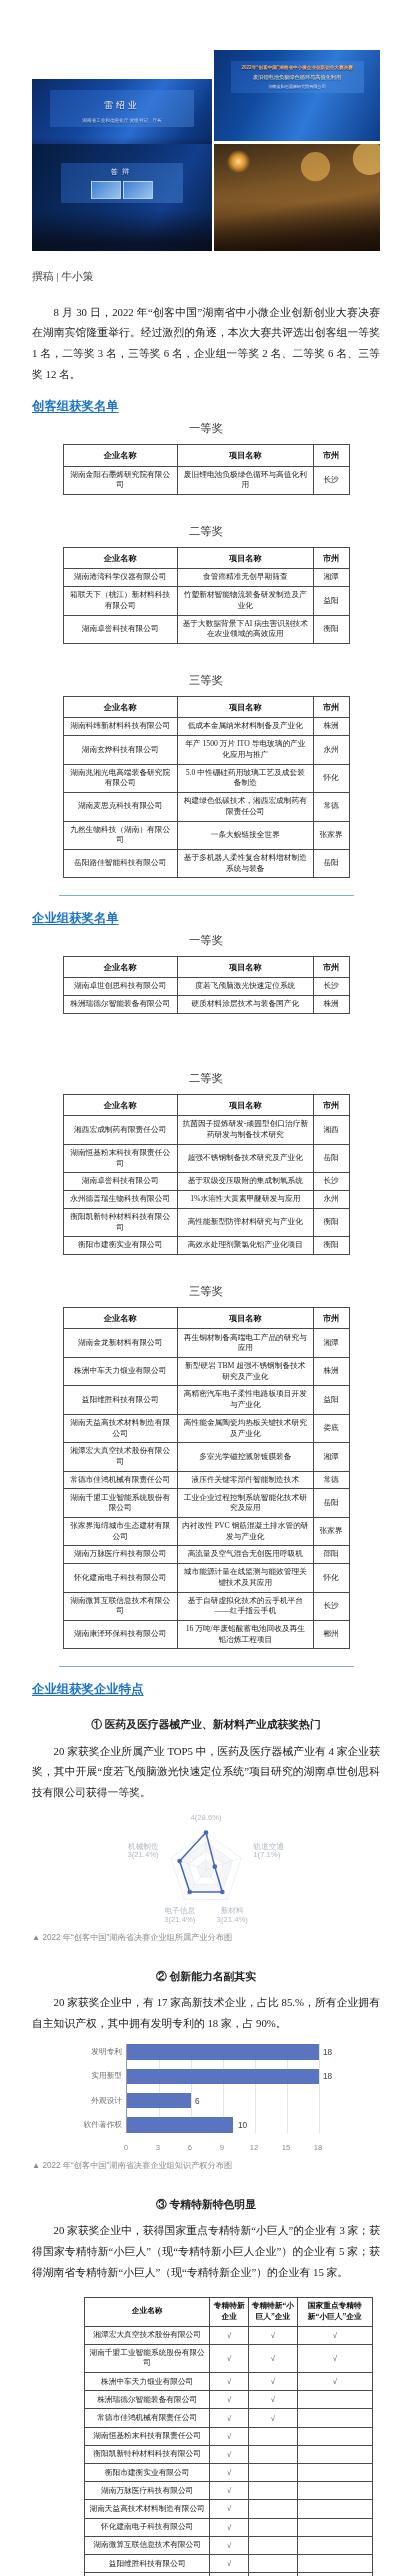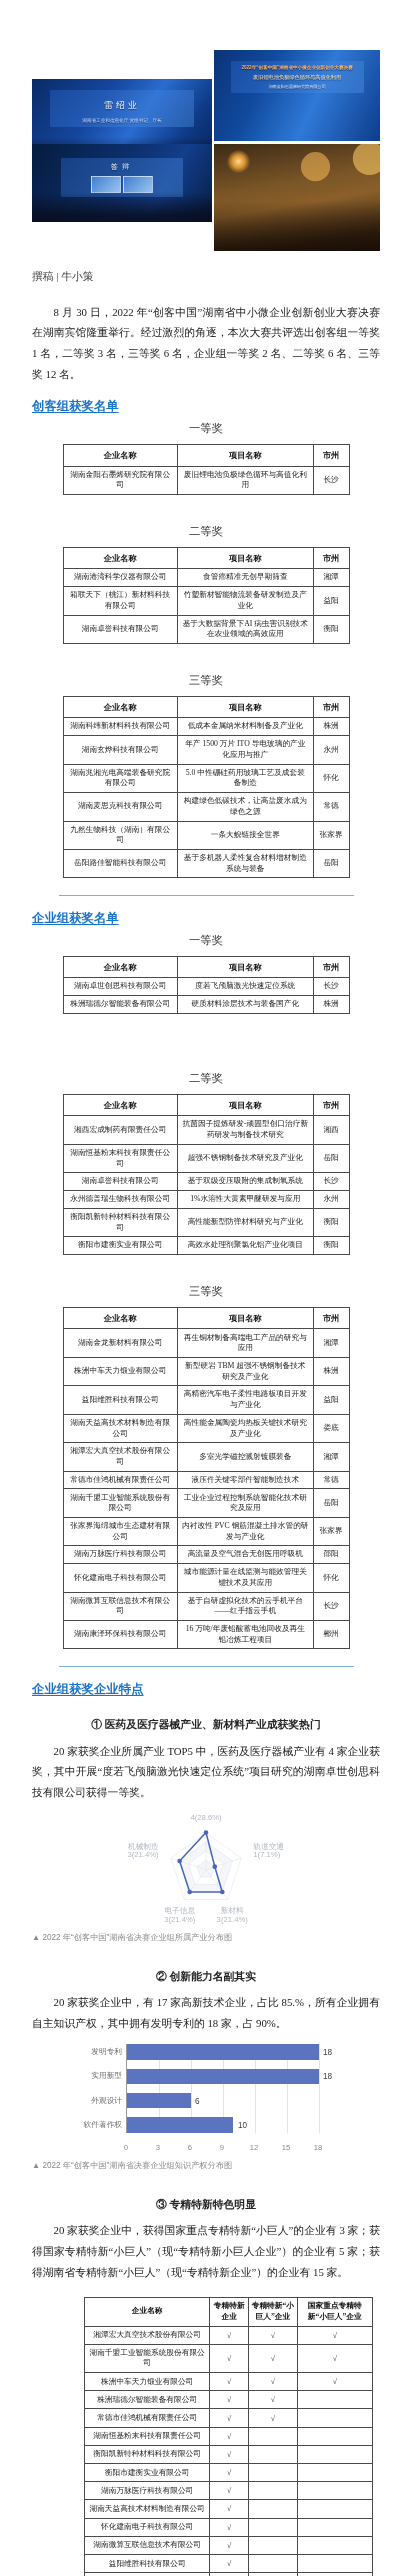--- a/index.html
+++ b/index.html
@@ -7,21 +7,21 @@
   body { width: 412px; font-family: "Liberation Serif", serif; color: #1a1a1a; }
   .page { width: 412px; height: 2944px; overflow: hidden; background: #fff; position: relative; }
   .content { margin: 0 32px; }
 
   
   .photo-grid { margin: 31px 32px 0; display: grid; grid-template-columns: 180px 166px; grid-template-rows: 110px 107px; gap: 2.6px 2.1px; }
   .photo { position: relative; overflow: hidden; }
   .photo-cell { position: relative; }
   .ph1 { height: 94px; background: linear-gradient(125deg,#0a2a66 0%,#15479f 35%,#2a6cd0 55%,#0e3a86 78%,#081f4e 100%); margin-top: 48px; }
   .ph2 { height: 91px; margin-top: 19px; background: linear-gradient(115deg,#0c3website378 0%,#104a9e 30%,#2f79d8 60%,#0d3c8a 100%); background: linear-gradient(115deg,#0c3378 0%,#104a9e 30%,#2f79d8 60%,#0d3c8a 100%); }
-  .ph3 { height: 78px; background: linear-gradient(120deg,#061c3f 0%,#0c2f6b 45%,#123e8c 70%,#071d44 100%); }
+  .ph3 { height: 107px; background: linear-gradient(120deg,#061c3f 0%,#0c2f6b 45%,#123e8c 70%,#071d44 100%); }
   .ph4 { height: 107px; background: linear-gradient(170deg,#3c2a16 0%,#7a5526 38%,#8a5f2a 55%,#402a14 85%,#2b1b0c 100%); }
   .ph1::after, .ph3::after { content:""; position:absolute; left:0; right:0; bottom:0; height:38%; background: linear-gradient(180deg, rgba(5,10,30,0) 0%, rgba(8,12,28,.85) 80%); }
   .ph4::before { content:""; position:absolute; left:8%; top:6%; width:23px; height:23px; border-radius:50%;
       background: radial-gradient(circle,#ffd98a 0%, rgba(246,166,53,.8) 40%, rgba(120,70,20,0) 72%);
       box-shadow: 77px 5.2px 0 3.1px rgba(250,190,90,.55), 131px -3.1px 0 5.2px rgba(250,200,100,.6); }
   .ph4::after { content:""; position:absolute; left:0; right:0; bottom:0; height:46%; background: linear-gradient(180deg, rgba(30,18,8,0), rgba(20,10,5,.8)); }
   .photo .screen { position:absolute; left:10%; right:10%; top:12%; padding:4.1px 3.1px; text-align:center;
       background: linear-gradient(135deg, rgba(40,100,200,.45), rgba(90,160,240,.35)); border-radius:1px; }
   .ph-line { font-family:"Liberation Sans",sans-serif; color:#eaf3ff; text-shadow:0 0.5px 1px rgba(0,0,30,.6); }
   .ph1 .l0 { font-size:8.8px; letter-spacing:3.1px; margin:5.2px 0 6.2px; color:#ffffff; }
@@ -205,21 +205,21 @@
             <td>年产 1500 万片 ITO 导电玻璃的产业化应用与推广</td>
             <td>永州</td>
           </tr>
           <tr>
             <td>湖南兆湘光电高端装备研究院有限公司</td>
             <td>5.0 中性硼硅药用玻璃工艺及成套装备制造</td>
             <td>怀化</td>
           </tr>
           <tr>
             <td>湖南麦思克科技有限公司</td>
-            <td>构建绿色低碳技术，让高盐废水成为绿色之源</td>
+            <td>构建绿色低碳技术，湘西宏成制药有限责任公司</td>
             <td>常德</td>
           </tr>
           <tr>
             <td>九然生物科技（湖南）有限公司</td>
             <td>一条大鲵链接全世界</td>
             <td>张家界</td>
           </tr>
           <tr>
             <td>岳阳路佳智能科技有限公司</td>
             <td>基于多机器人柔性复合材料增材制造系统与装备</td>

